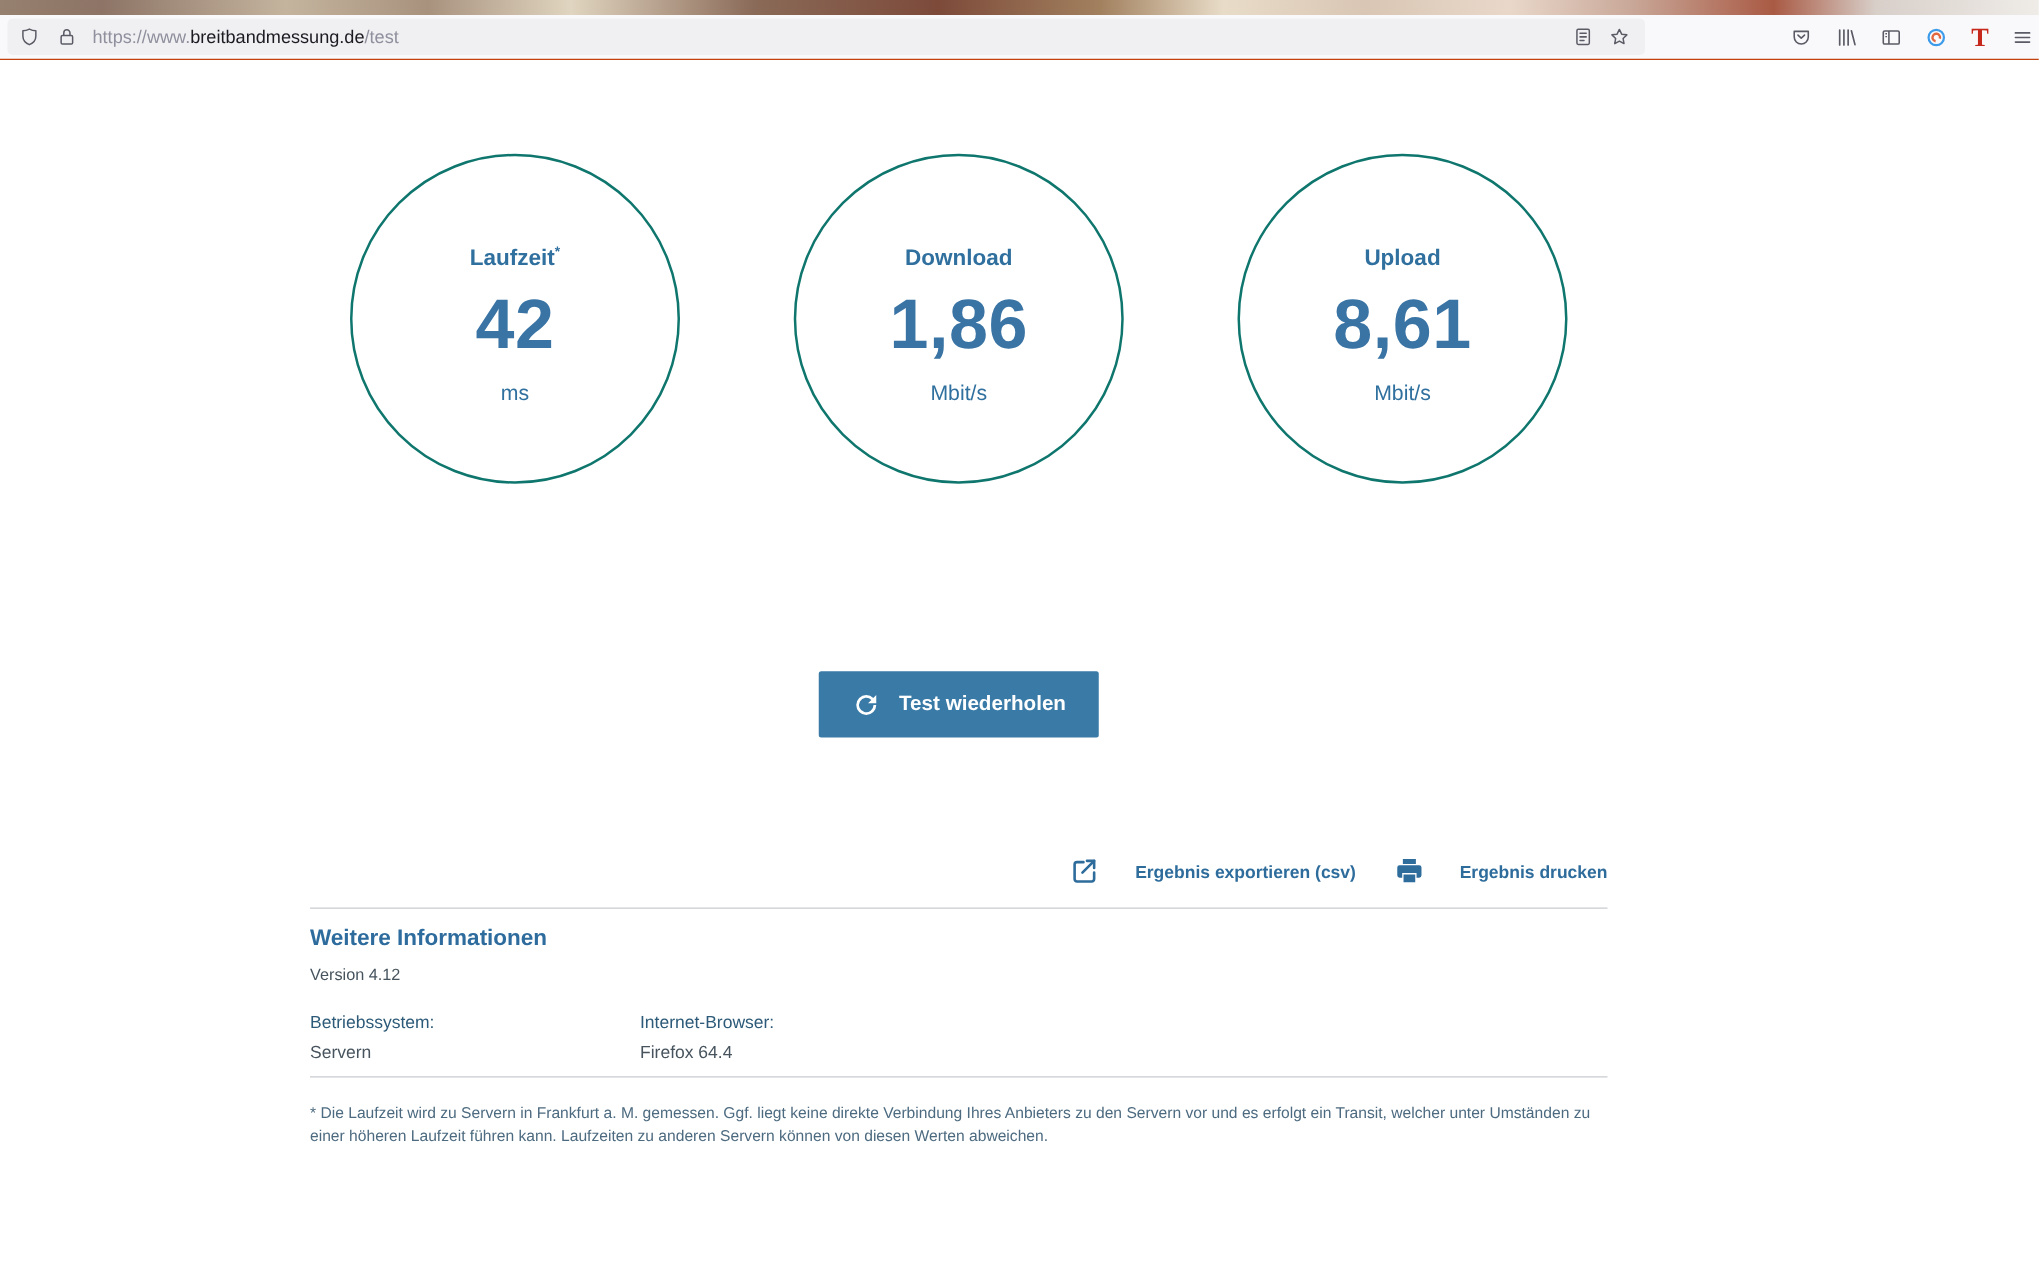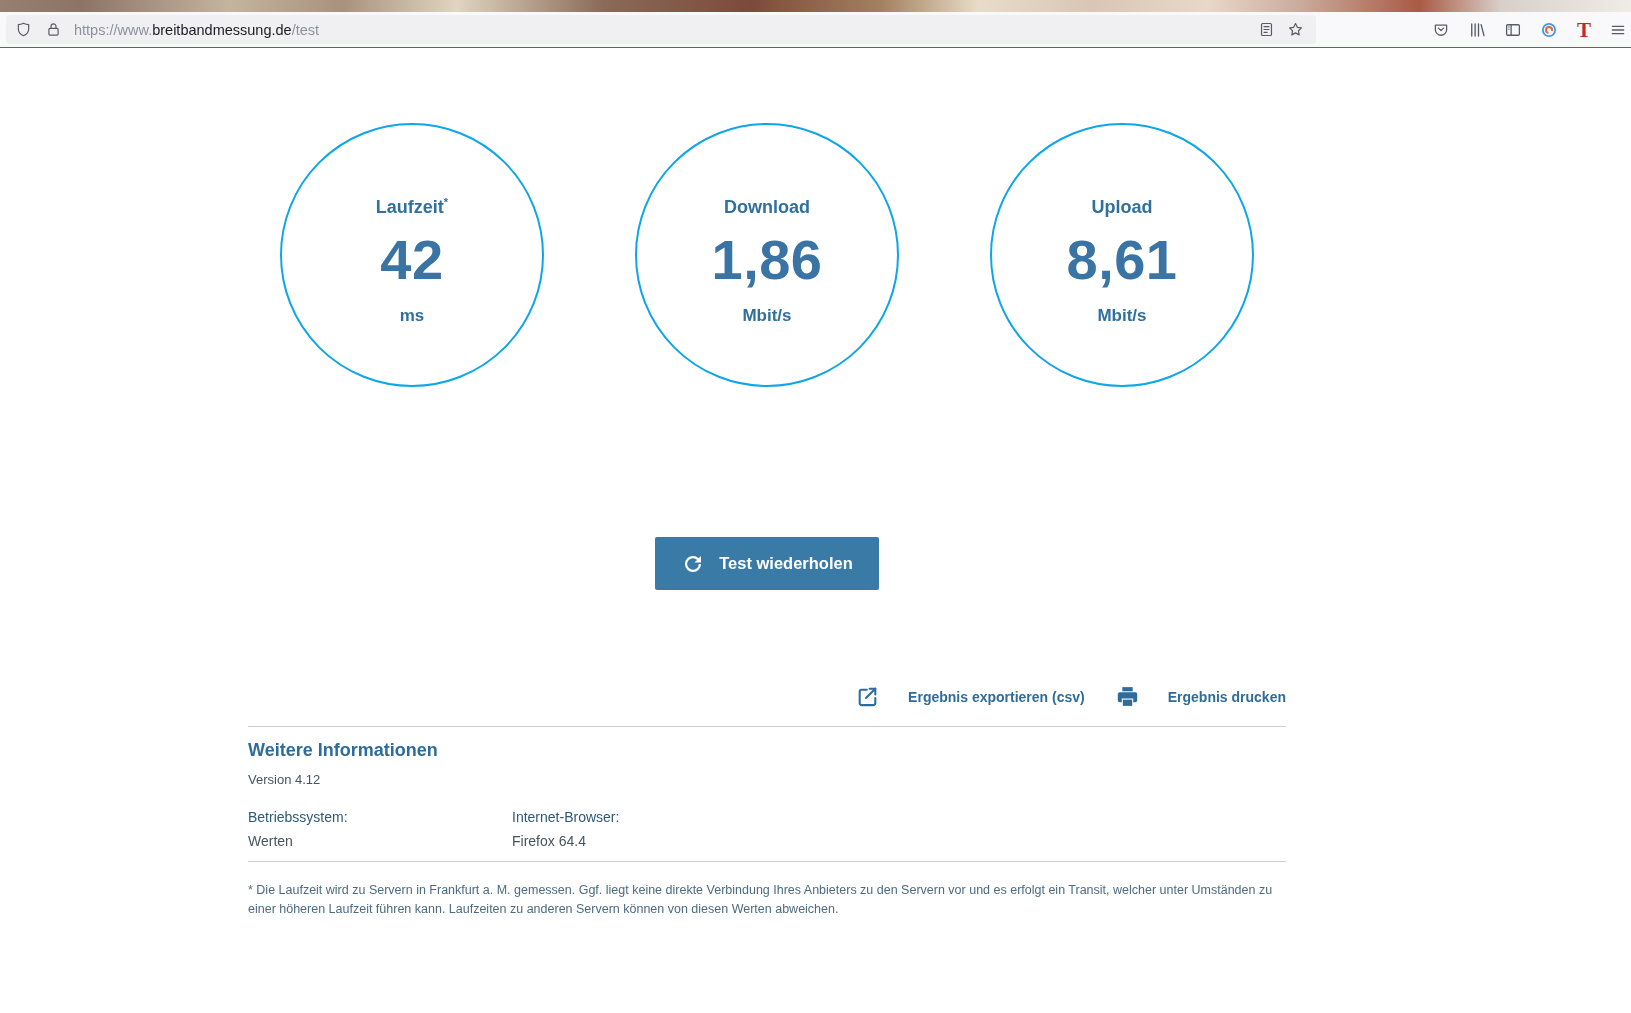--- a/index.html
+++ b/index.html
@@ -43,33 +43,33 @@
   .tb-icon{width:18px;height:18px;flex:0 0 auto;}
   .t-ext{
     font-family:"Liberation Serif", serif;font-weight:700;
     color:#c6281c;font-size:21px;line-height:18px;width:16px;text-align:center;
   }
   .hamburger{width:16px;}
   
   .main{position:absolute;left:248px;top:47px;width:1038px;}
   .gauges{margin-top:76px;display:flex;justify-content:center;gap:91px;}
   .gauge{
-    width:264px;height:264px;border:2px solid #0ea5e9;border-radius:50%;
+    width:264px;height:264px;border:2px solid #0f766e;border-radius:50%;
     box-sizing:border-box;display:flex;flex-direction:column;align-items:center;
     background:#fff;
   }
   .gauge-label{
     margin-top:66px;font-size:18px;font-weight:700;color:#30709f;line-height:22px;
   }
   .gauge-label sup{font-size:11px;vertical-align:super;}
   .gauge-value{
     margin-top:12px;font-size:56px;font-weight:700;color:#3a74a5;line-height:60px;
     letter-spacing:0.5px;
   }
-  .gauge-unit{margin-top:16px;font-size:17px;font-weight:700;color:#30709f;}
+  .gauge-unit{margin-top:16px;font-size:17px;font-weight:400;color:#30709f;}
   .btn-row{margin-top:150px;display:flex;justify-content:center;}
   .repeat-btn{
     height:53px;min-width:193px;box-sizing:border-box;border:none;border-radius:2px;
     background:#3a7aa6;color:#ffffff;cursor:pointer;
     display:inline-flex;align-items:center;justify-content:center;gap:14px;
     font-family:"Liberation Sans", sans-serif;font-size:16.5px;font-weight:700;
     padding:0 26px;
   }
   .repeat-btn svg{width:24px;height:24px;}
   .actions{
@@ -192,21 +192,21 @@
   </div>
 
   <hr class="rule rule-1">
 
   <div class="info-heading">Weitere Informationen</div>
   <div class="info-version">Version 4.12</div>
 
   <div class="info-grid grid-a">
     <div>
       <div class="info-label">Betriebssystem:</div>
-      <div class="info-value">Werten</div>
+      <div class="info-value">Servern</div>
     </div>
     <div>
       <div class="info-label">Internet-Browser:</div>
       <div class="info-value">Firefox 64.4</div>
     </div>
     <div></div>
   </div>
 
 
   <hr class="rule rule-2">

